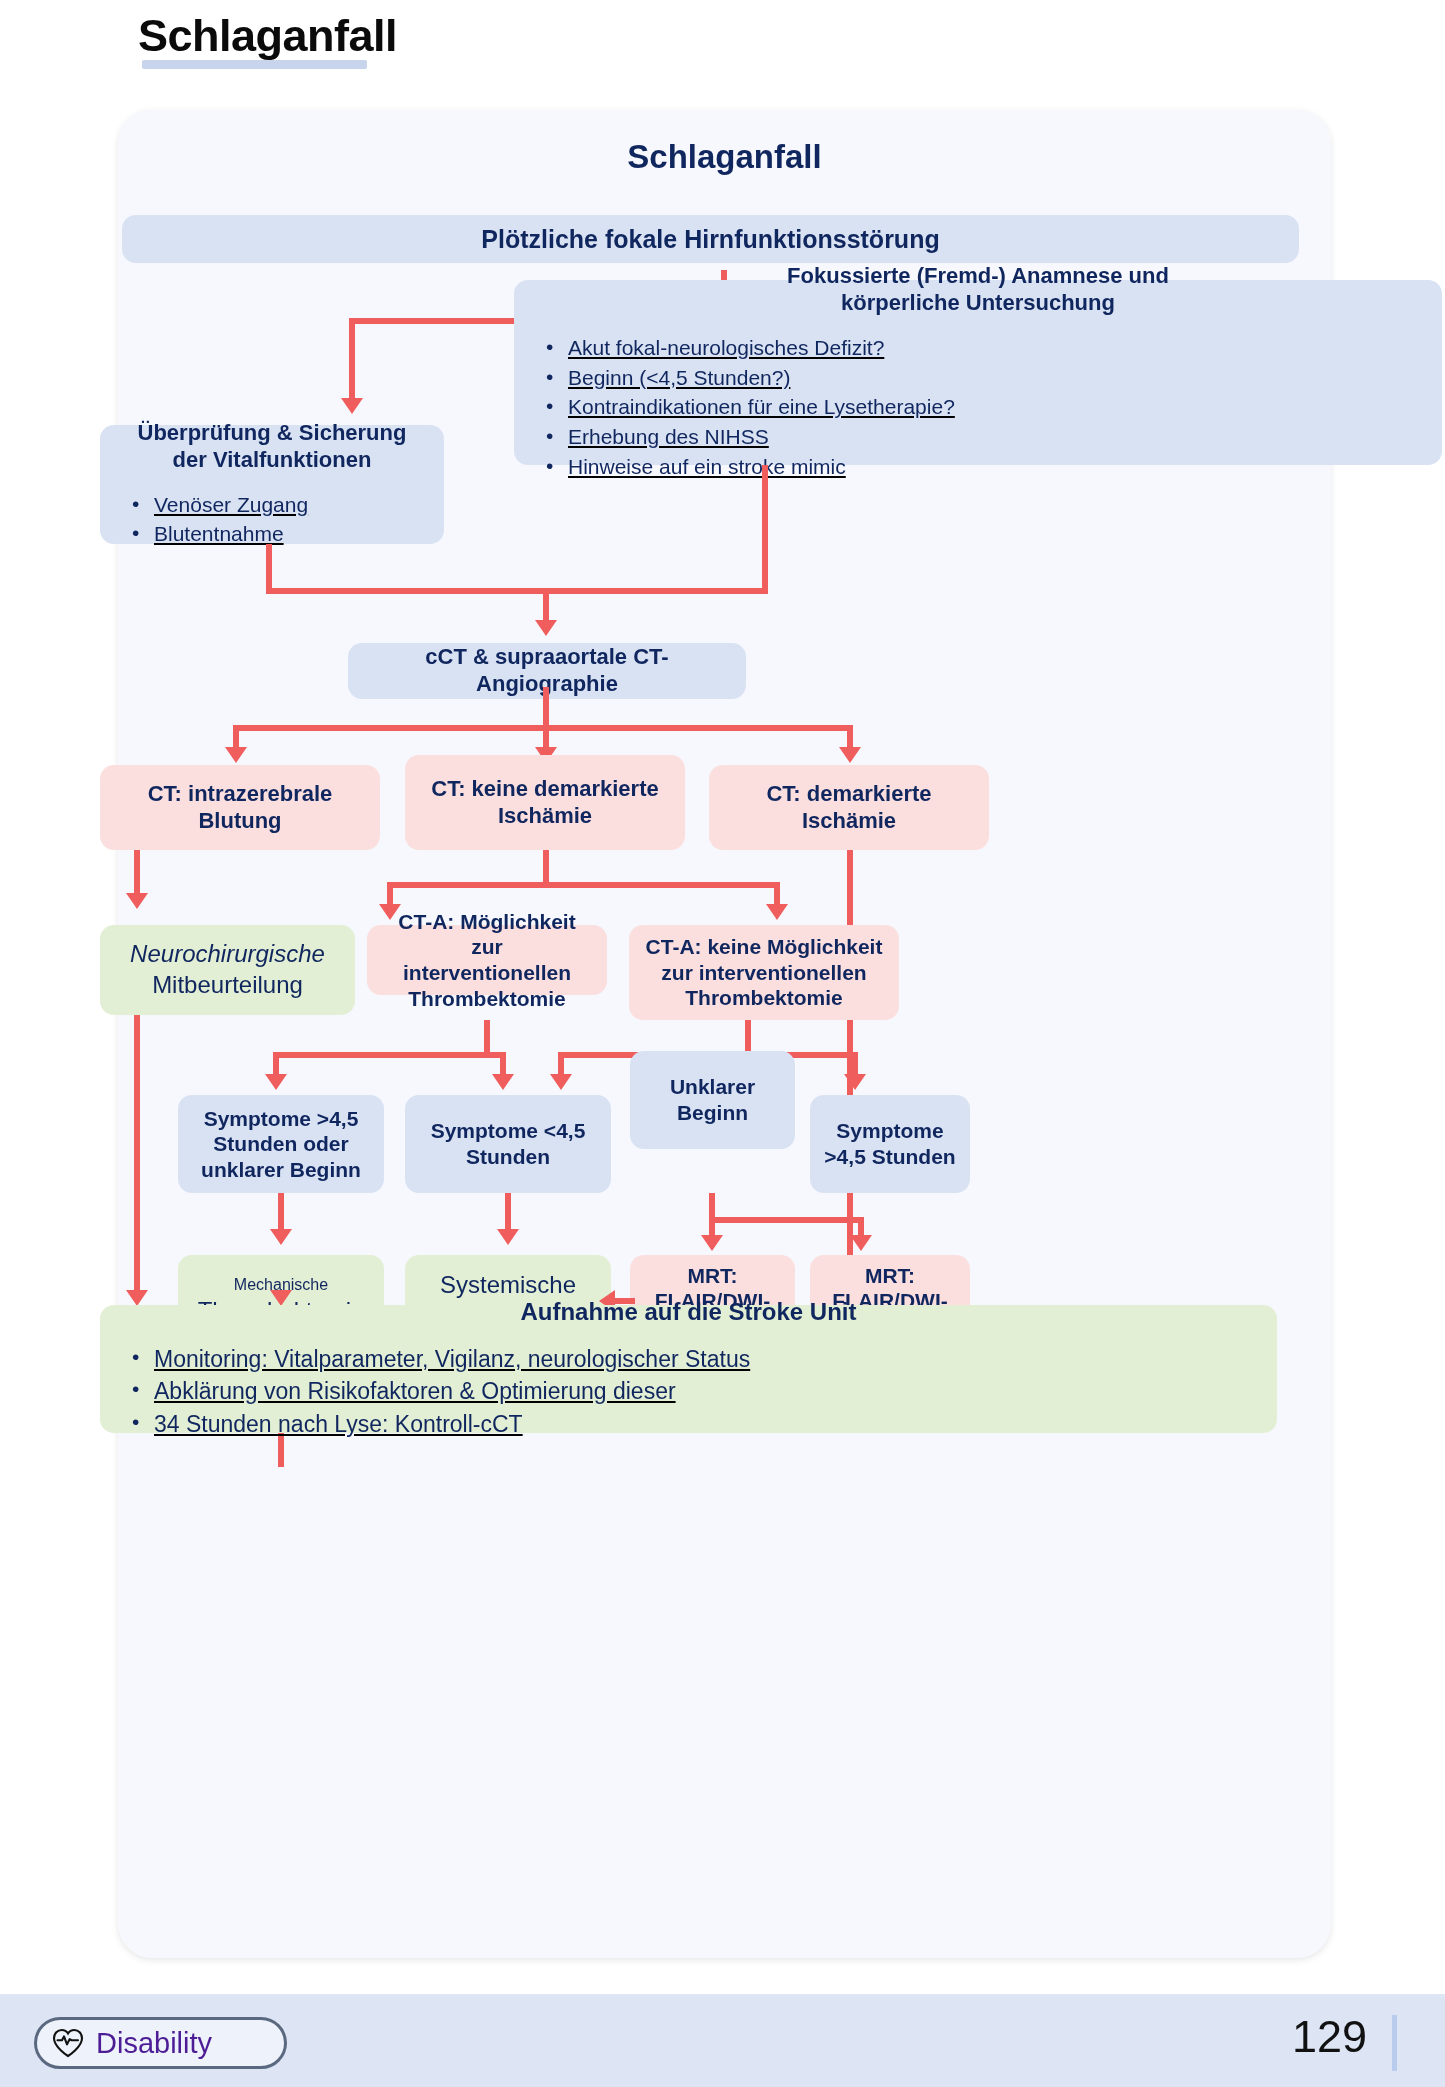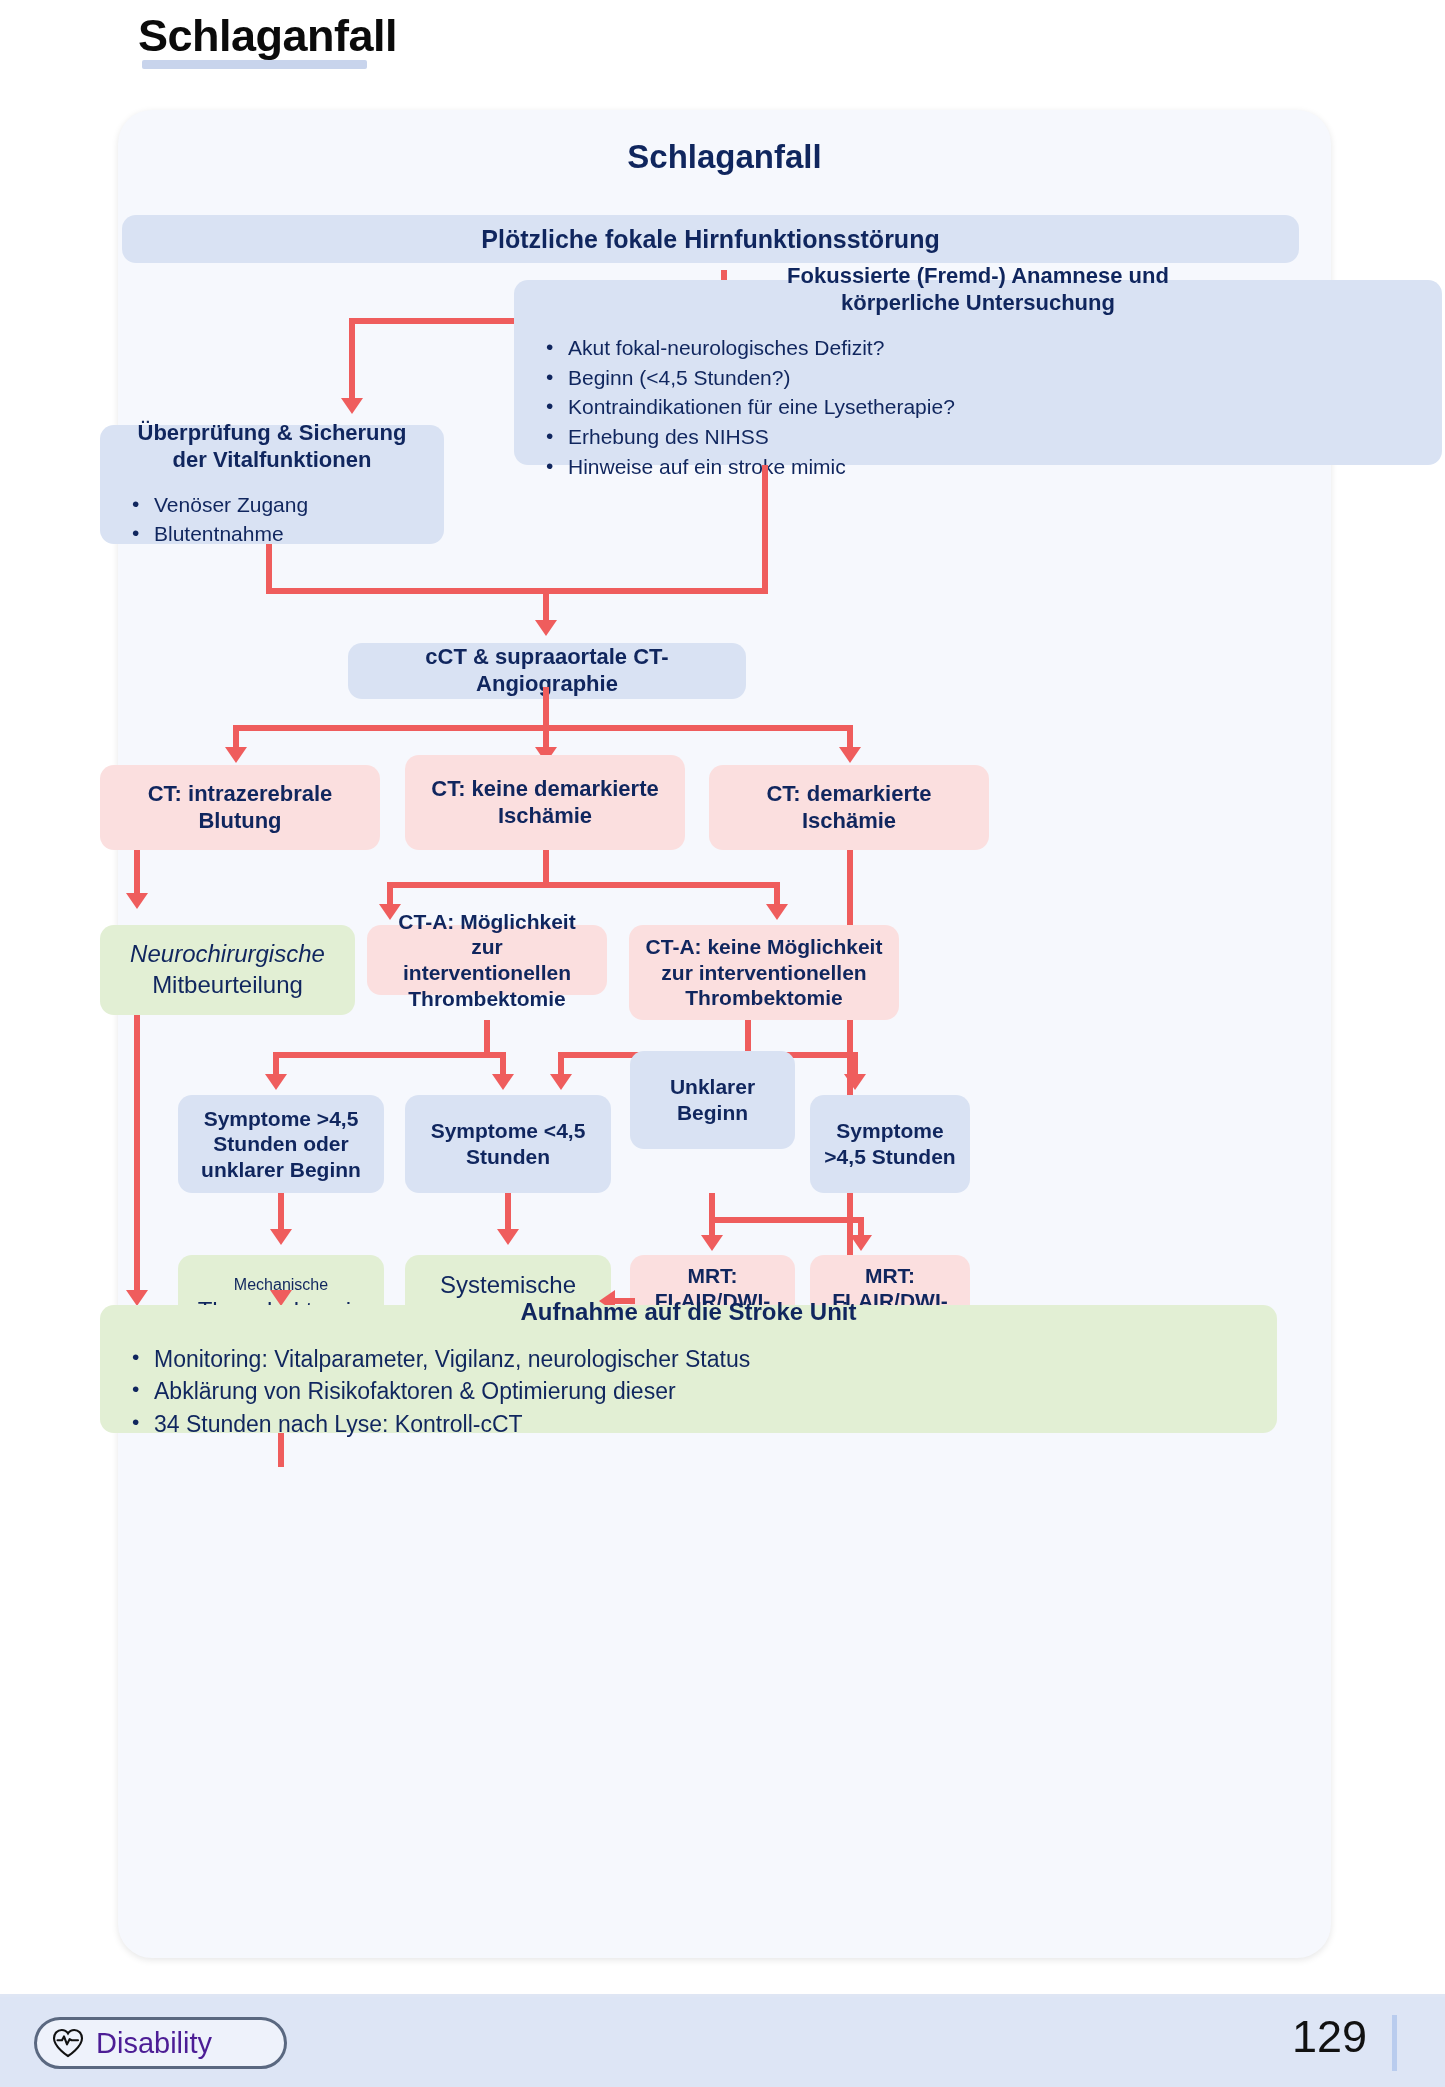--- a/index.html
+++ b/index.html
@@ -41,21 +41,21 @@
     padding: 10px 14px;
   }
   .box .hd {
     font-weight: bold; color: #10265e; text-align: center; line-height: 1.22;
   }
   .box .plain { color: #10265e; text-align: center; line-height: 1.28; font-weight: normal; }
   .blue  { background: #d9e2f3; }
   .pink  { background: #fbdfdf; }
   .green { background: #e2efd4; }
 
-  ul.bul { list-style: none; margin-top: 16px; }
+  ul.bul { list-style: none; margin-top: 16px; text-decoration: underline; }
   ul.bul li {
     color: #10265e; line-height: 1.42; font-size: 21px;
     position: relative; padding-left: 40px; text-align: left;
   }
   ul.bul li::before {
     content: "•"; position: absolute; left: 18px; top: -1px;
     font-size: 21px; color: #10265e;
   }
 
   

